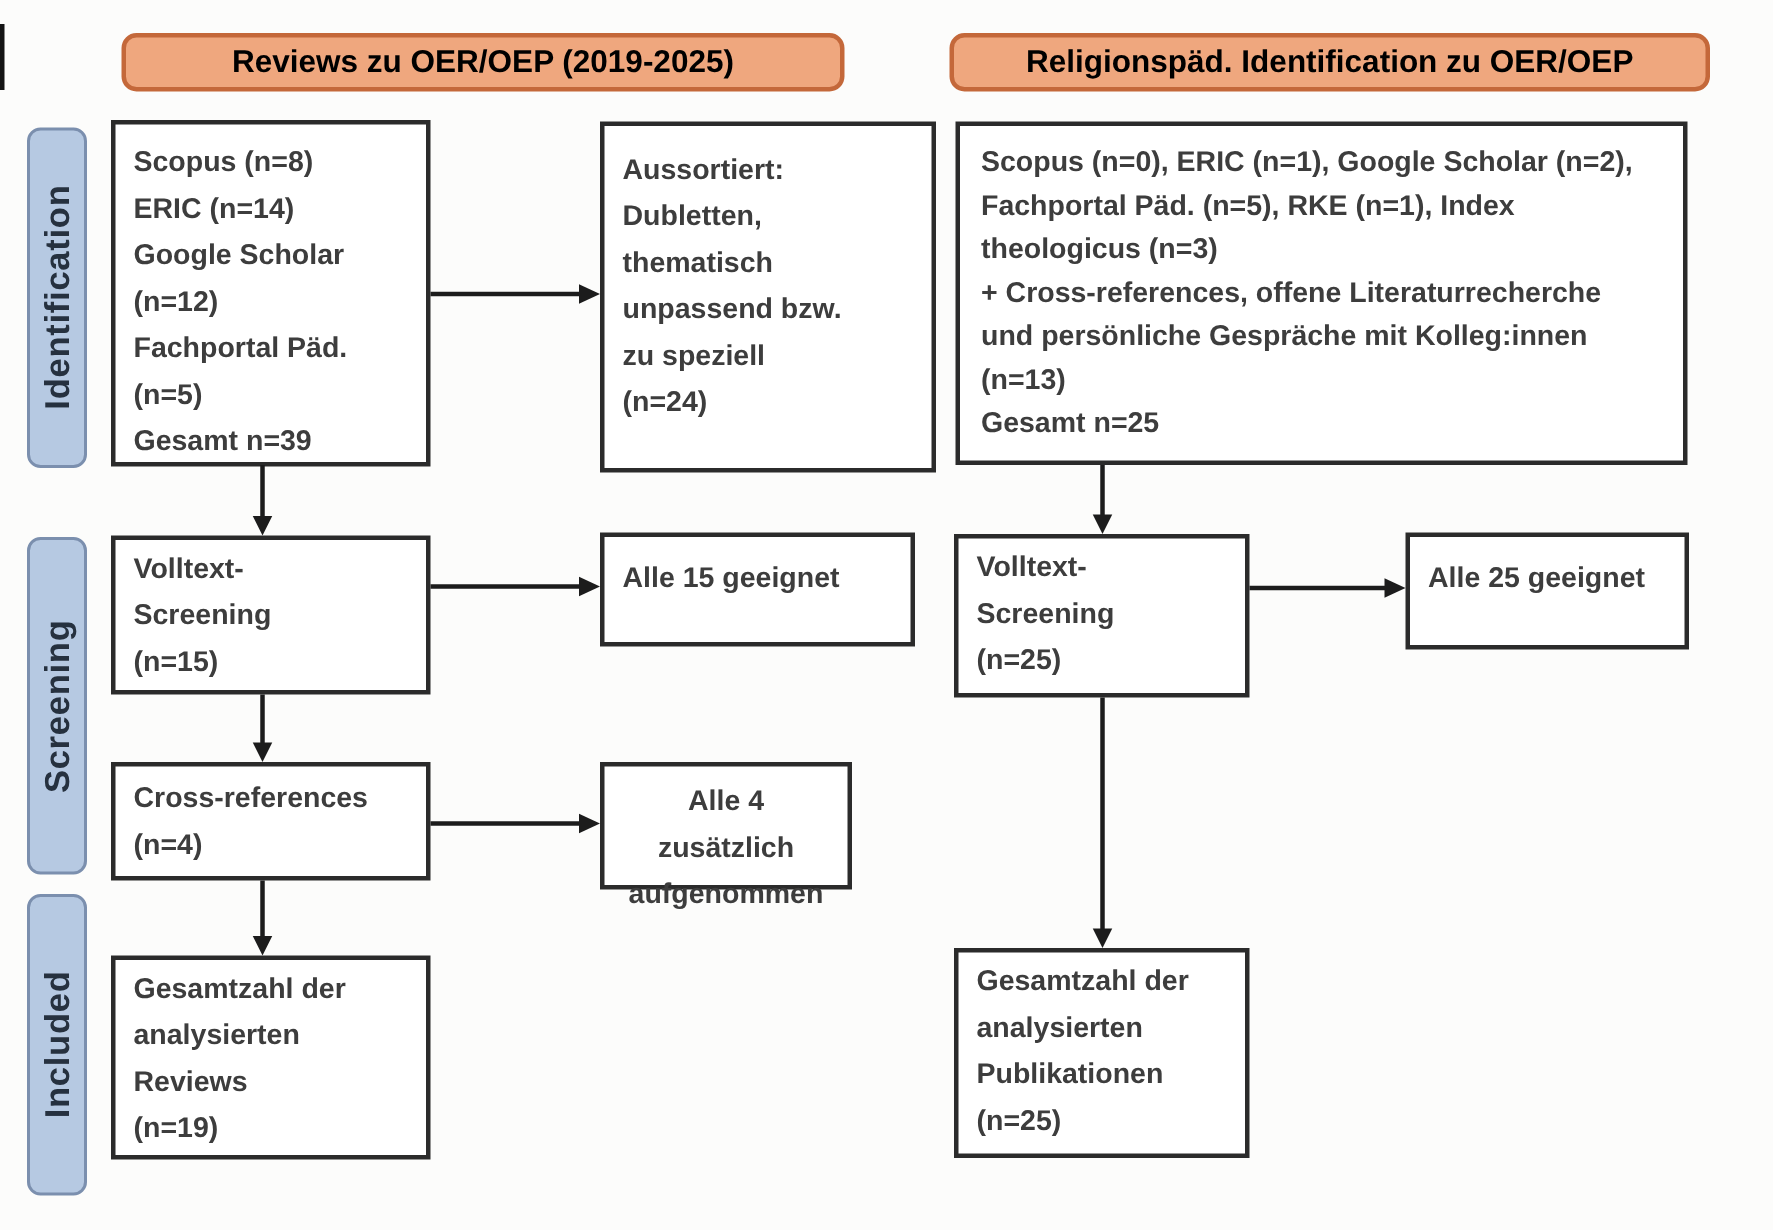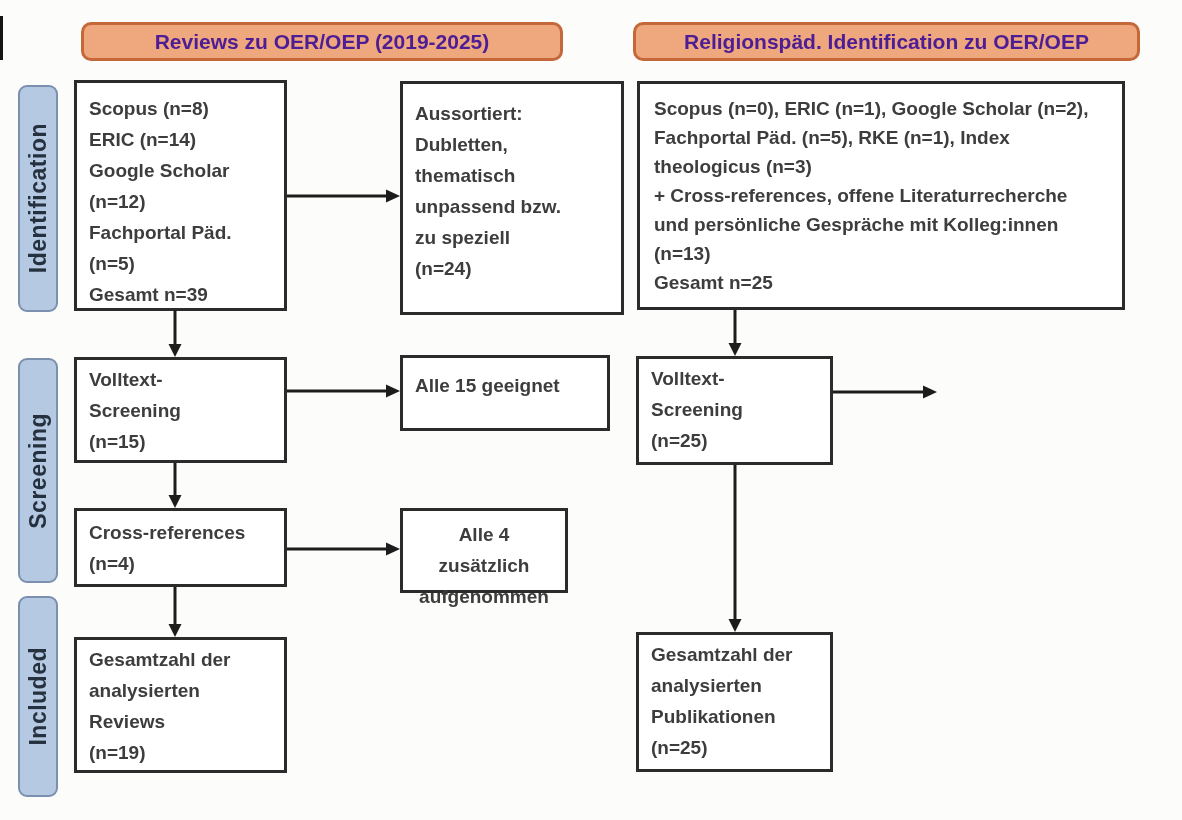--- a/index.html
+++ b/index.html
@@ -6,21 +6,21 @@
   .canvas {
     position:relative; width:1182px; height:820px;
     background:#fcfcfb; overflow:hidden;
     font-family:"Liberation Sans", sans-serif;
   }
 
   
   .banner {
     position:absolute; top:22px; height:39px; box-sizing:border-box;
     background:#efa77e; border:3px solid #c4683a; border-radius:10px;
-    color:#4c1d95; font-weight:bold; font-size:21px;
+    color:#000000; font-weight:bold; font-size:21px;
     display:flex; align-items:center; justify-content:center;
   }
   #hdr-left  { left:81px;  width:482px; }
   #hdr-right { left:633px; width:507px; }
 
   
   .vlabel {
     position:absolute; box-sizing:border-box;
     background:#b6c9e2; border:2px solid #7b8fae; border-radius:9px;
     display:flex; align-items:center; justify-content:center;
@@ -99,20 +99,21 @@
 und persönliche Gespräche mit Kolleg:innen
 (n=13)
 Gesamt n=25</div>
   <div class="node" id="n-volltext-reviews">Volltext-
 Screening
 (n=15)</div>
   <div class="node" id="n-alle-15">Alle 15 geeignet</div>
   <div class="node" id="n-volltext-relpaed">Volltext-
 Screening
 (n=25)</div>
+  <div class="node" id="n-alle-25">Alle 25 geeignet</div>
   <div class="node" id="n-crossref">Cross-references
 (n=4)</div>
   <div class="node" id="n-alle-4">Alle 4 zusätzlich
 aufgenommen</div>
   <div class="node" id="n-gesamt-reviews">Gesamtzahl der
 analysierten
 Reviews
 (n=19)</div>
   <div class="node" id="n-gesamt-publikationen">Gesamtzahl der
 analysierten

